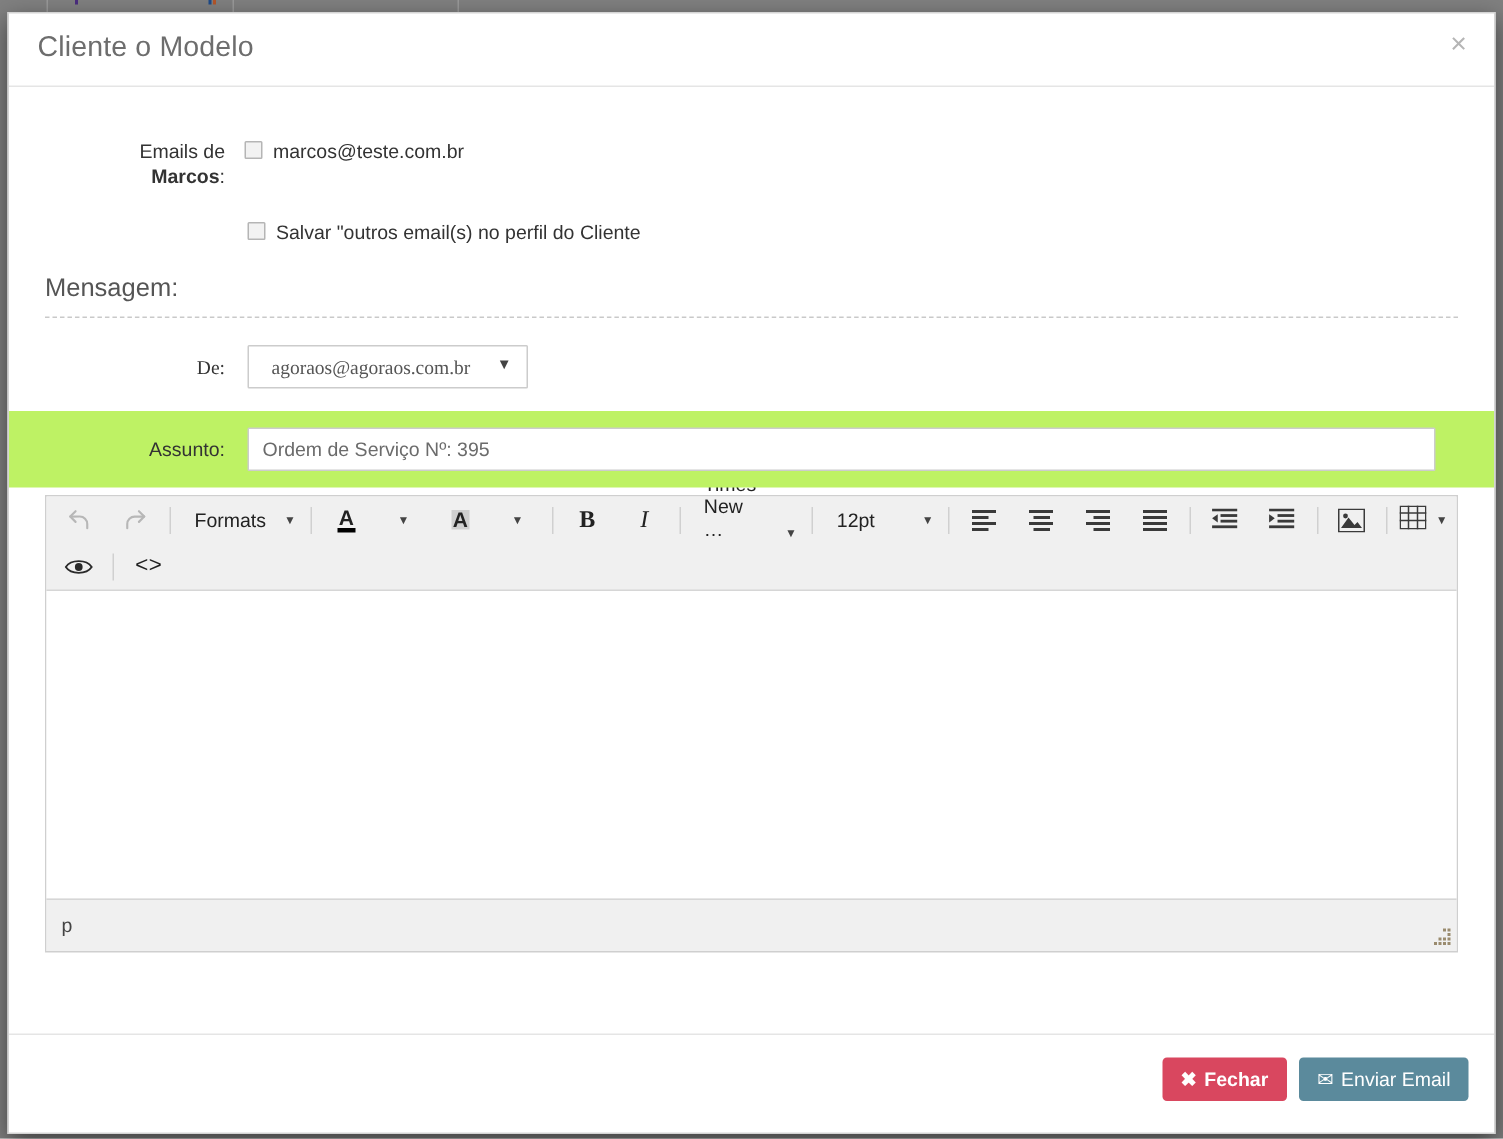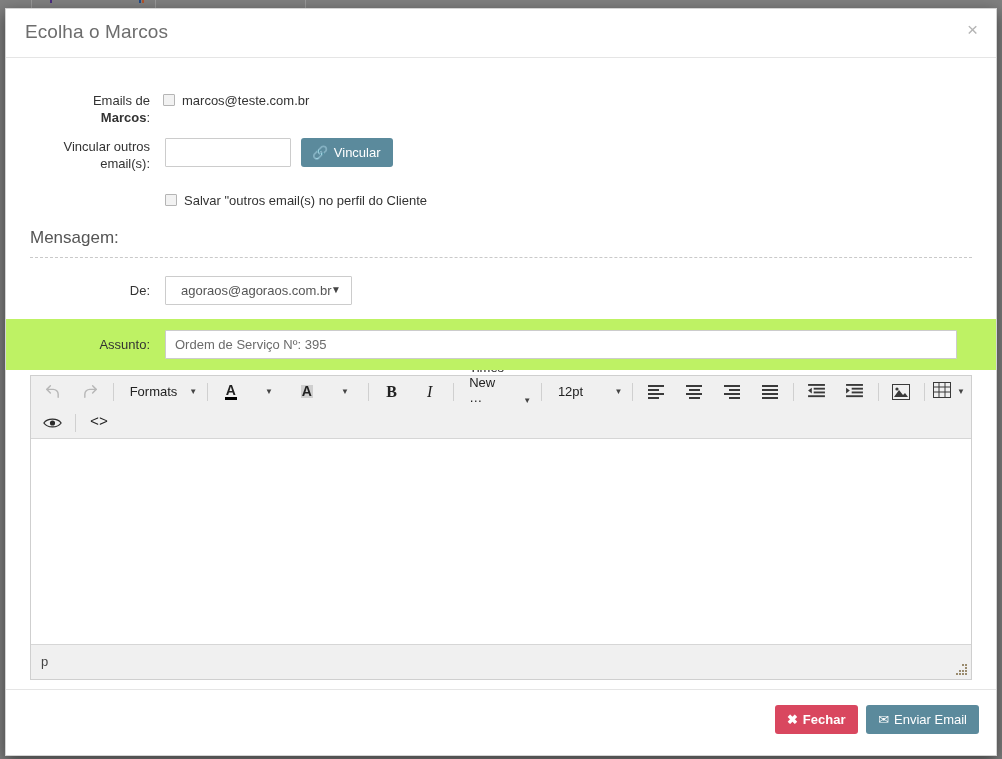--- a/index.html
+++ b/index.html
@@ -164,21 +164,21 @@
     font-size: 17px;
     font-weight: 400;
     color: #555;
   }
   .dashed-sep {
     margin: 9px 24px 0 24px;
     border-top: 1px dashed #c9c9c9;
     height: 0;
   }
 
-  .row-de { margin-top: 18px; }
+  .row-de { margin-top: 18px; font-family: Liberation Serif, serif; }
   .select-box {
     position: relative;
     display: inline-block;
     width: 187px;
     height: 29px;
     border: 1px solid #ccc;
     background: #fff;
     box-sizing: border-box;
     border-radius: 1px;
     cursor: pointer;
@@ -344,45 +344,35 @@
   <span class="divider" style="left:155px"></span>
   <span class="divider" style="left:305px"></span>
   <span class="tick" style="left:50px;background:#4b2d7f"></span>
   <span class="tick" style="left:139px;background:#1d4a8a"></span>
   <span class="tick" style="left:142px;background:#b4552a"></span>
 </div>
 
 <div class="modal">
 
   <div class="modal-header">
-    <div class="modal-title">Ecolha o Marcos</div>
+    <div class="modal-title">Cliente o Modelo</div>
     <button class="close-icon">×</button>
   </div>
 
   <div class="modal-body">
 
     <div class="form-row row-emails">
       <div class="label-col"><span>Emails de </span><b>Marcos</b><span>:</span></div>
       <div class="field-col">
         <div class="cb-line">
           <span class="chk"></span><span class="chk-label">marcos@teste.com.br</span>
         </div>
       </div>
     </div>
 
-    <div class="form-row row-vincular">
-      <div class="label-col">
-        <div>Vincular outros</div>
-        <div>email(s):</div>
-      </div>
-      <div class="field-col vinc-wrap">
-        <input class="txt-input" type="text" value="" placeholder="" style="">
-        <button class="btn btn-teal"><span class="glyph">🔗</span><span>Vincular</span></button>
-      </div>
-    </div>
 
     <div class="form-row row-salvar">
       <div class="label-col"></div>
       <div class="field-col">
         <div class="cb-line" style="margin-left:2px">
           <span class="chk"></span><span class="chk-label">Salvar "outros email(s) no perfil do Cliente</span>
         </div>
       </div>
     </div>
 

